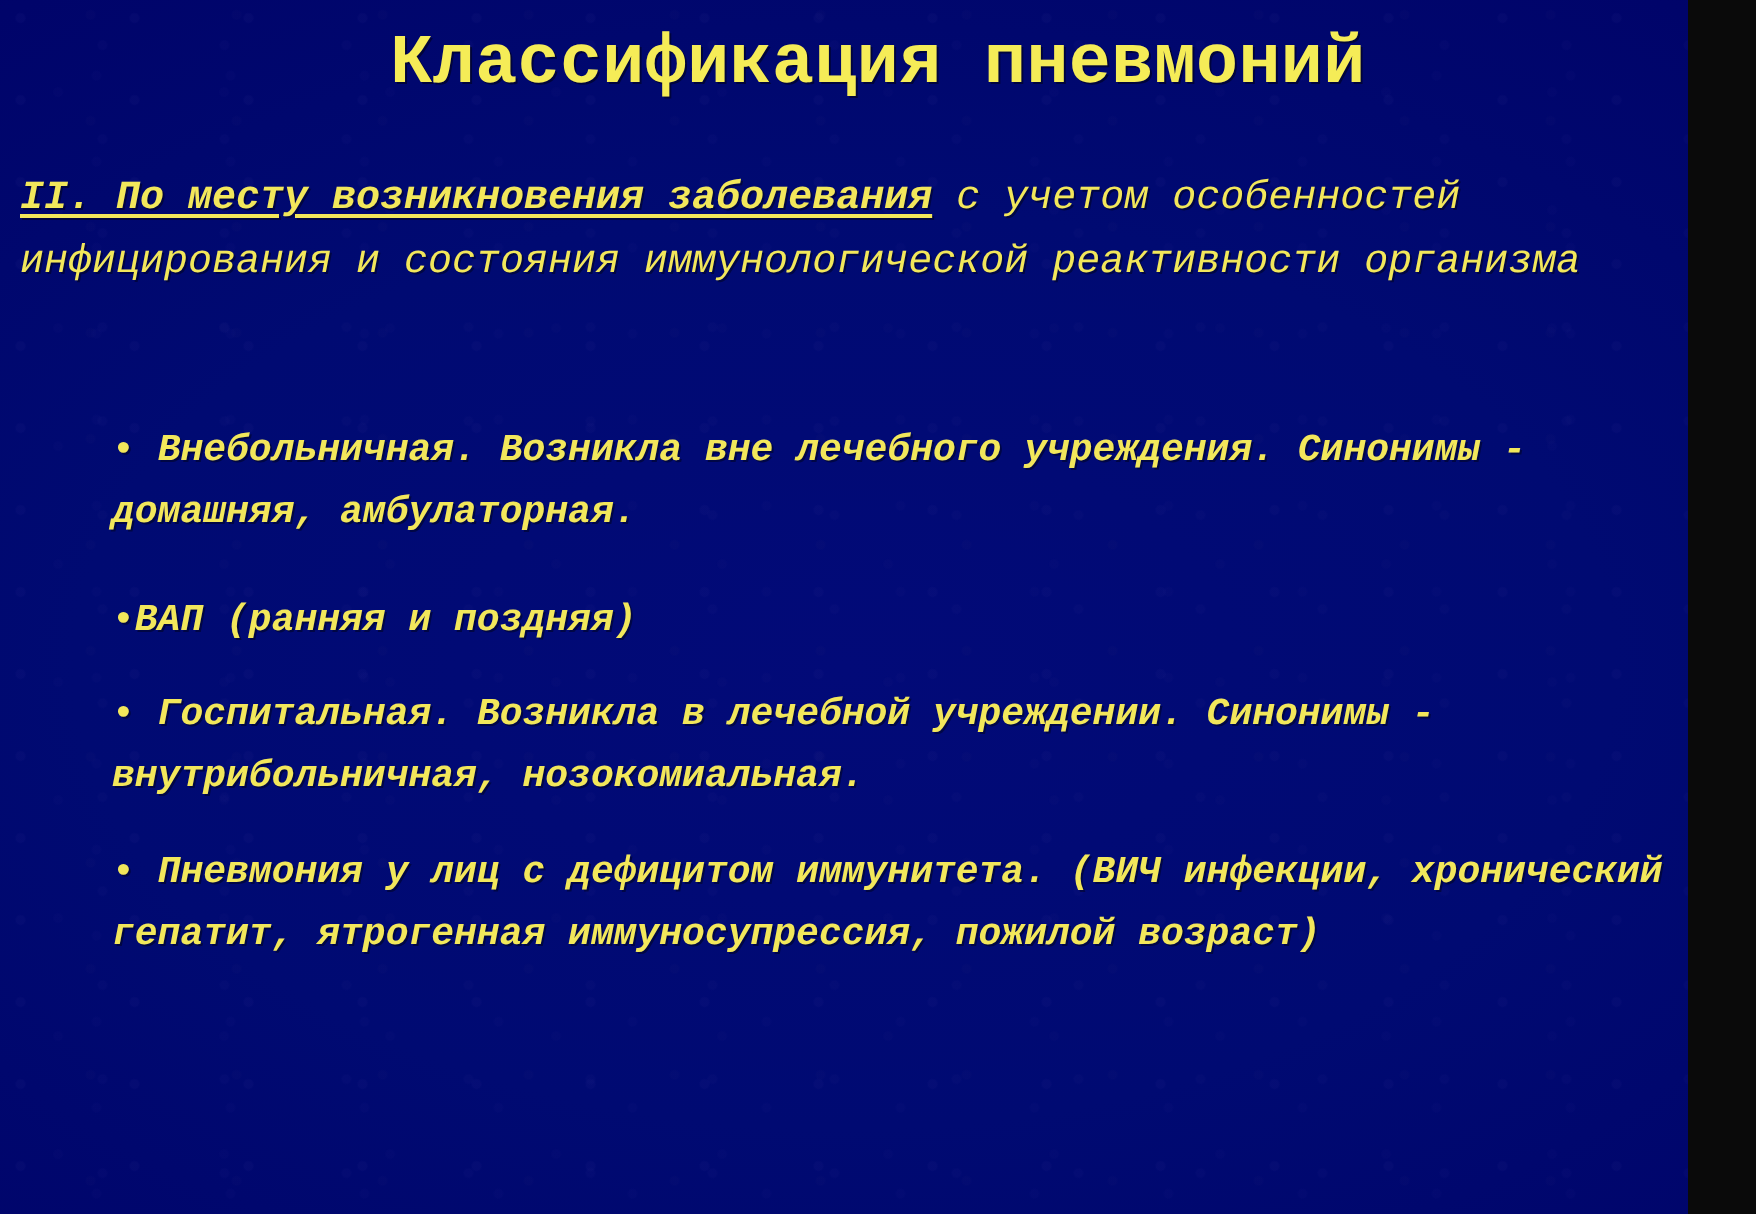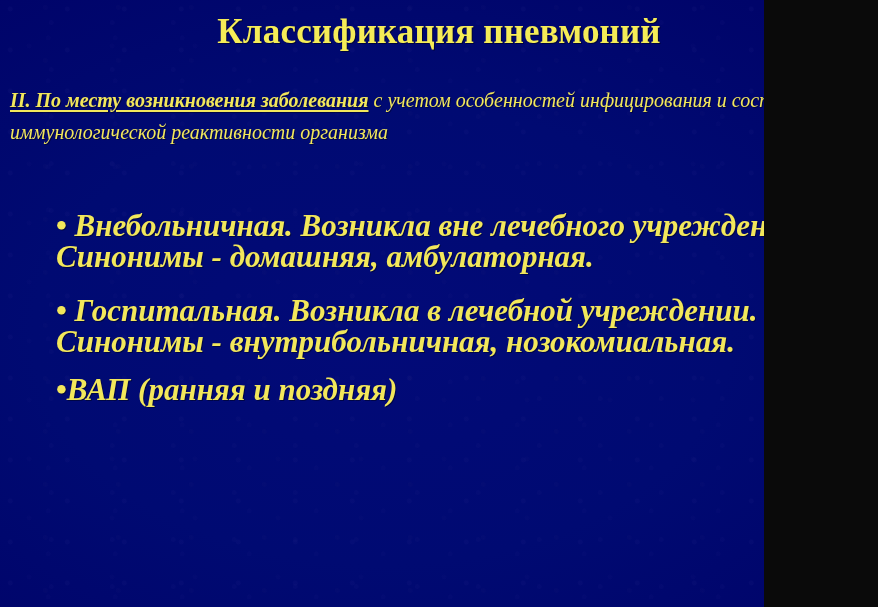--- a/index.html
+++ b/index.html
@@ -2,27 +2,27 @@
 <html><head>
 <meta charset="utf-8">
 <style>
   html, body {
     margin: 0;
     padding: 0;
     background: #0a0a0a;
   }
   #slide {
     position: relative;
-    width: 764px;
+    width: 844px;
     height: 607px;
     overflow: hidden;
     background-color: #000068;
     background-image:
       radial-gradient(ellipse 120% 100% at 50% 55%, #020a78 0%, #000a72 38%, #00046a 68%, #000060 100%);
-    font-family: Liberation Serif, serif;
+    font-family: Liberation Mono, monospace;
     color: #f2e85a;
     -webkit-font-smoothing: antialiased;
   }
 
   
   #slide::before {
     content: "";
     position: absolute;
     inset: 0;
     pointer-events: none;
@@ -79,21 +79,21 @@
   }
 
   
   #bullets {
     position: absolute;
     left: 56px;
     top: 210px;
     width: 818px;
   }
   .bullet {
-    font-size: 31px;
+    font-size: 19px;
     line-height: 31px;
     font-style: italic;
     font-weight: bold;
     color: #f2e75b;
     text-shadow: 1px 1px 0 rgba(0,0,0,0.4);
     margin: 0 0 17px 0;
     text-indent: 0;
   }
   .bullet:last-child { margin-bottom: 0; }
   .bullet .dot {
@@ -118,26 +118,29 @@
     <div id="heading">
       <span class="underlined">II. По месту возникновения заболевания</span><span class="light"> с учетом особенностей инфицирования и состояния иммунологической реактивности организма</span>
     </div>
 
     <div id="bullets">
 
       <p class="bullet b1">
         <span class="dot">•</span><span> </span><span>Внебольничная. Возникла вне лечебного учреждения. Синонимы - домашняя, амбулаторная.</span>
       </p>
 
+      <p class="bullet b3">
+        <span class="dot">•</span><span></span><span>ВАП (ранняя и поздняя)</span>
+      </p>
+
       <p class="bullet b2">
         <span class="dot">•</span><span> </span><span>Госпитальная. Возникла в лечебной учреждении. Синонимы - внутрибольничная, нозокомиальная.</span>
       </p>
 
-      <p class="bullet b3">
-        <span class="dot">•</span><span></span><span>ВАП (ранняя и поздняя)</span>
+
+      <p class="bullet">
+        <span class="dot">•</span><span> </span><span>Пневмония у лиц с дефицитом иммунитета. (ВИЧ инфекции, хронический гепатит, ятрогенная иммуносупрессия, пожилой возраст)</span>
       </p>
-
-
 
     </div>
 
   </div>
 </div>
 
 </body></html>

